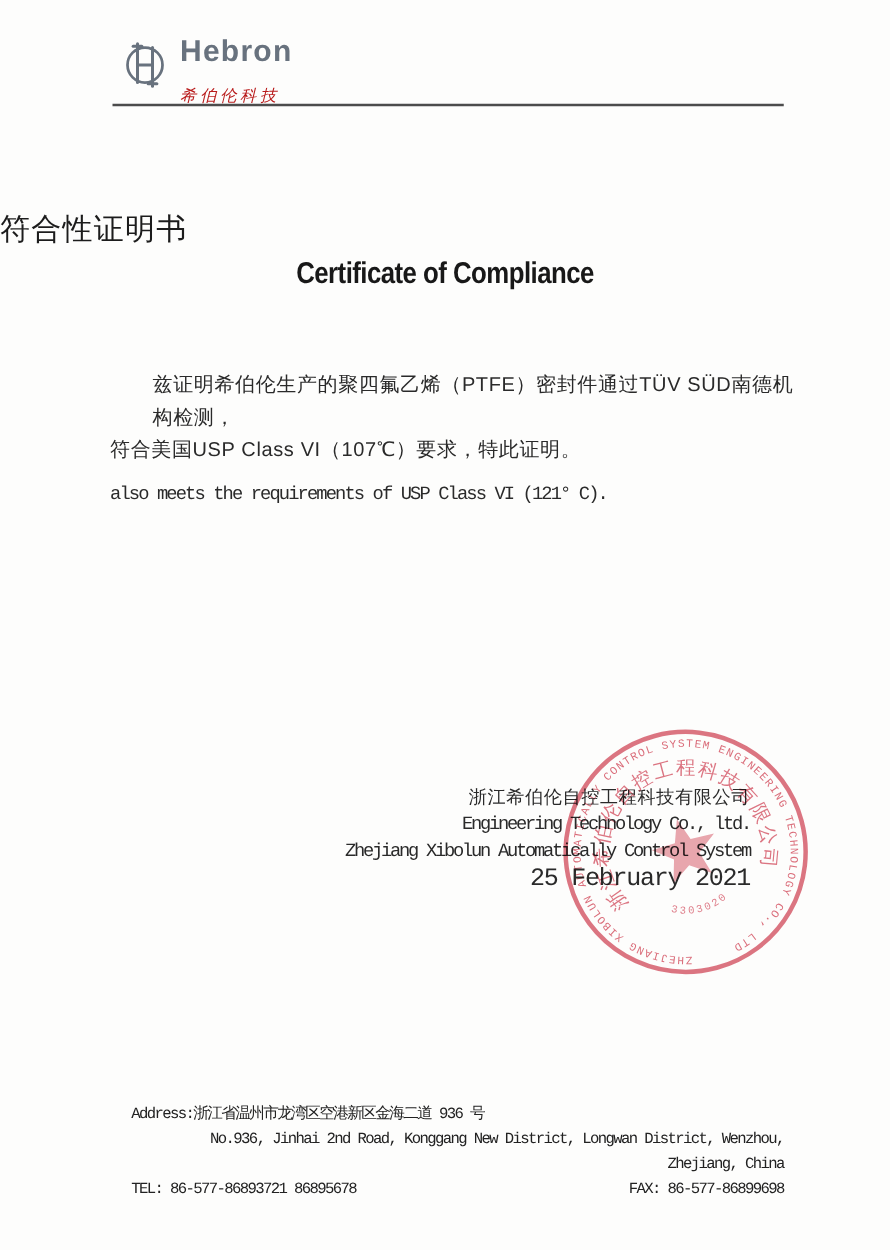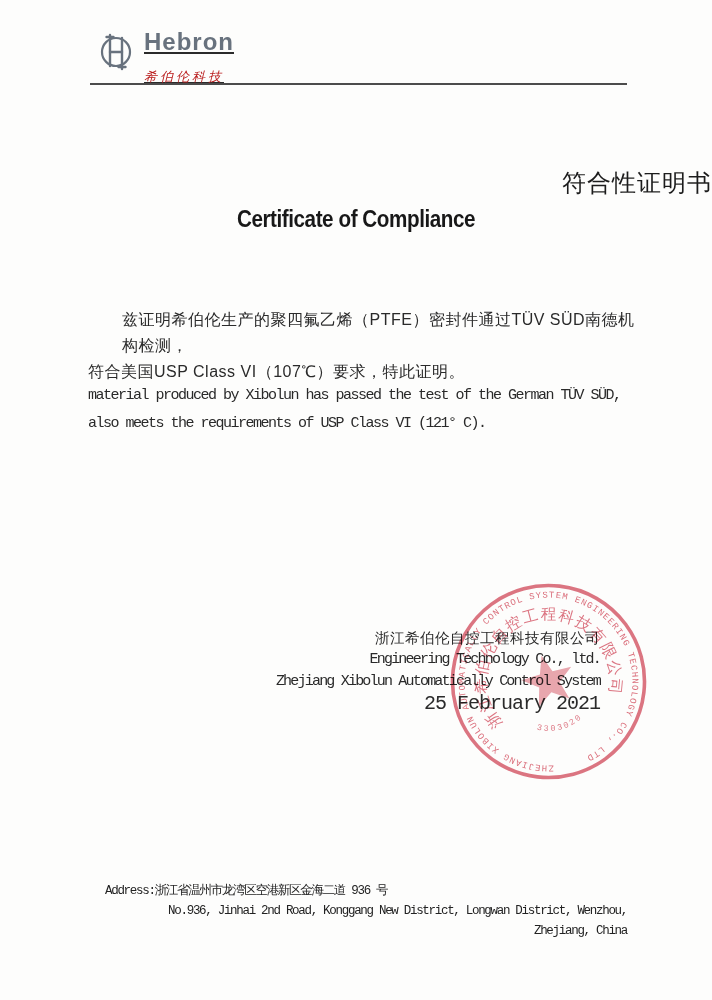--- a/index.html
+++ b/index.html
@@ -8,54 +8,54 @@
     background:#ffffff;
     font-family:"Liberation Sans",sans-serif;
     color:#2b2b2b;
     overflow:hidden;
   }
   .page{
     position:relative;width:712px;height:1000px;
     background:#fdfdfc;
   }
   
-  .logo{position:absolute;left:94px;top:26px;display:flex;align-items:flex-start;text-decoration:underline;}
+  .logo{position:absolute;left:94px;top:26px;display:flex;align-items:flex-start;}
   .logo-icon{width:46px;height:50px;}
   .brand{margin-left:4px;margin-top:4px;}
   .brand-name{
     font-size:24px;font-weight:600;color:#68727e;letter-spacing:1px;line-height:24px;
   }
   .brand-cn{
     font-family:"Liberation Serif",serif;font-style:italic;
     font-size:13px;color:#b91c1c;letter-spacing:3px;margin-top:14px;
   }
   .tagline{
     position:absolute;right:86px;top:53px;
     font-size:13px;font-weight:600;color:#30302f;letter-spacing:1.5px;
   }
   .header-rule{
     position:absolute;left:90px;right:85px;top:83px;height:2px;background:#4c4c4c;
   }
   
   .title-cn{
-    position:absolute;left:0;right:0;top:167px;text-align:right;
+    position:absolute;left:0;right:0;top:167px;text-align:left;
     font-size:24px;color:#1c1c1c;letter-spacing:1px;
   }
   .title-en{
     position:absolute;left:0;right:0;top:205px;text-align:center;
     font-size:24px;font-weight:bold;color:#181818;
     transform:scaleX(0.86);transform-origin:center;
     letter-spacing:-0.5px;
   }
   
   .para-cn{
     position:absolute;left:88px;top:296px;width:548px;
     font-size:16px;line-height:26px;color:#2a2a2a;letter-spacing:0.5px;
   }
-  .para-cn .line.indent{padding-left:34px;margin-top:11px;}
+  .para-cn .line.indent{padding-left:34px;}
   .para-en{
     position:absolute;left:88px;top:382px;width:548px;
     font-family:"Liberation Mono",monospace;
     font-size:15px;letter-spacing:-1.5px;line-height:27.5px;color:#2a2a2a;
   }
   .para-en .line.indent{padding-left:30px;}
   
   .signature{
     position:absolute;right:112px;top:627px;text-align:right;line-height:22px;
     color:#2a2a2a;
@@ -103,21 +103,20 @@
 
   <div class="title-cn">符合性证明书</div>
   <div class="title-en">Certificate of Compliance</div>
 
   <div class="para-cn">
     <div class="line indent">兹证明希伯伦生产的聚四氟乙烯（PTFE）密封件通过TÜV SÜD南德机构检测，</div>
     <div class="line">符合美国USP Class VI（107℃）要求，特此证明。</div>
   </div>
 
   <div class="para-en">
-    <div class="line">material produced by Xibolun has passed the test of the German TÜV SÜD,</div>
     <div class="line">also meets the requirements of USP Class VI (121° C).</div>
   </div>
 
   <div class="signature">
     <div class="sig-cn">浙江希伯伦自控工程科技有限公司</div>
     <div class="sig-mono">Engineering Technology Co., ltd.</div>
     <div class="sig-mono">Zhejiang Xibolun Automatically Control System</div>
     <div class="sig-date-en">25 February 2021</div>
   </div>
 
@@ -142,15 +141,25 @@
     </svg>
   </div>
 
   <div class="footer">
     <div class="row1">
       <span>Address:</span><span>浙江省温州市龙湾区空港新区金海二道 936 号</span>
     </div>
     <div class="row2">
       <span>No.936, Jinhai 2nd Road, Konggang New District, Longwan District, Wenzhou,  Zhejiang, China</span>
     </div>
+    <div class="row3">
+      <span>
+        <span>TEL:</span>
+        <span>86-577-86893721  86895678</span>
+      </span>
+      <span>
+        <span>FAX:</span>
+        <span>86-577-86899698</span>
+      </span>
+    </div>
   </div>
 
 </div>
 
 </body></html>

